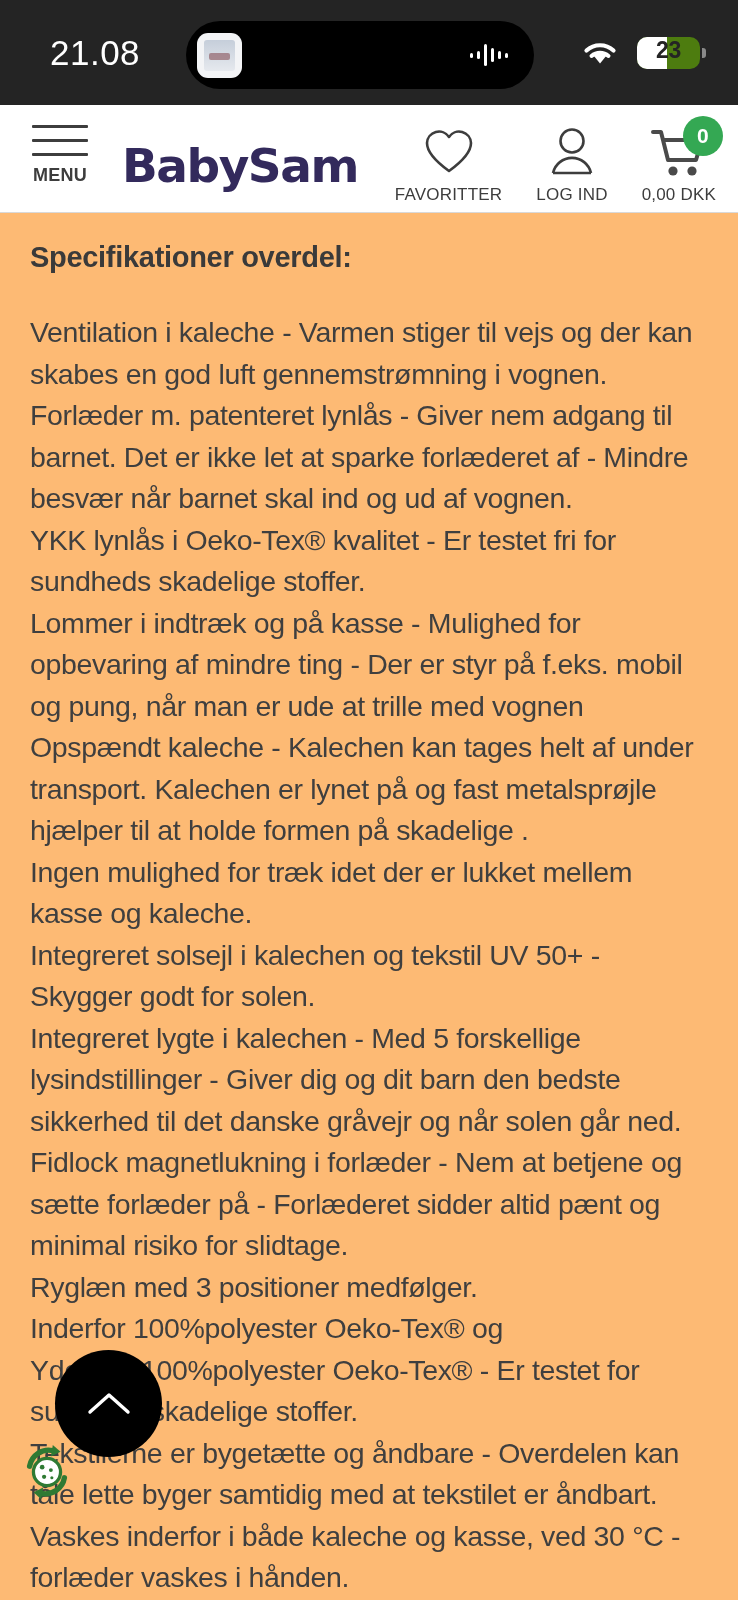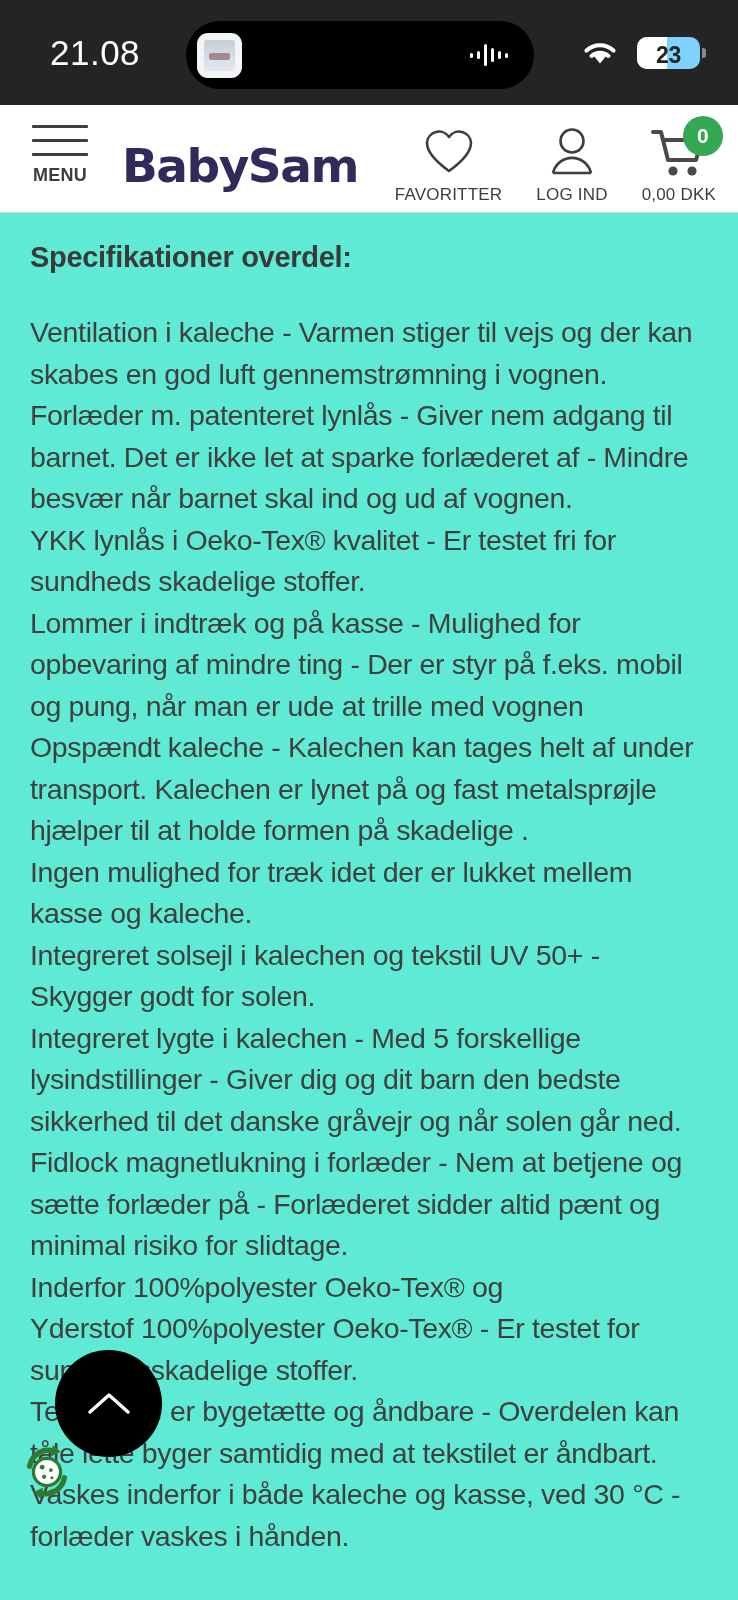--- a/index.html
+++ b/index.html
@@ -64,24 +64,24 @@
   .waveform i{
     display:block;
     width:3.5px;
     background:#ffffff;
     border-radius:2px;
   }
   .statusbar-right{ display:flex; align-items:center; gap:17px; }
   .battery{
     width:63px; height:32px;
     border-radius:10px;
-    background:#7dd3fc;
-    position:relative;
-    display:flex;
-    align-items:flex-end;
+    background:#4d7c0f;
+    position:relative;
+    display:flex;
+    align-items:flex-start;
   }
   .battery::after{
     content:"";
     position:absolute;
     right:-6px; top:11px;
     width:4px; height:10px;
     background:#8a8a8a;
     border-radius:0 3px 3px 0;
   }
   .battery-fill{
@@ -177,21 +177,21 @@
     display:flex;
     align-items:center;
     justify-content:center;
   }
 
   
   .content{
     position:relative;
     height:1387px;
     padding:28px 30px 0 30px;
-    background:#5eead4;
+    background:#fdba74;
     overflow:hidden;
   }
   .section-title{
     font-size:29px;
     font-weight:bold;
     color:#3a3a3a;
     letter-spacing:-0.3px;
     margin-bottom:38px;
   }
   .spec-list p{
@@ -307,20 +307,21 @@
   <div class="spec-list">
     <p>Ventilation i kaleche - Varmen stiger til vejs og der kan skabes en god luft gennemstrømning i vognen.</p>
     <p>Forlæder m. patenteret lynlås - Giver nem adgang til barnet. Det er ikke let at sparke forlæderet af - Mindre besvær når barnet skal ind og ud af vognen.</p>
     <p>YKK lynlås i Oeko-Tex® kvalitet - Er testet fri for sundheds skadelige stoffer.</p>
     <p>Lommer i indtræk og på kasse - Mulighed for opbevaring af mindre ting - Der er styr på f.eks. mobil og pung, når man er ude at trille med vognen</p>
     <p>Opspændt kaleche - Kalechen kan tages helt af under transport. Kalechen er lynet på og fast metalsprøjle hjælper til at holde formen på skadelige .</p>
     <p>Ingen mulighed for træk idet der er lukket mellem kasse og kaleche.</p>
     <p>Integreret solsejl i kalechen og tekstil UV 50+ - Skygger godt for solen.</p>
     <p>Integreret lygte i kalechen - Med 5 forskellige lysindstillinger - Giver dig og dit barn den bedste sikkerhed til det danske gråvejr og når solen går ned.</p>
     <p>Fidlock magnetlukning i forlæder - Nem at betjene og sætte forlæder på - Forlæderet sidder altid pænt og minimal risiko for slidtage.</p>
+    <p>Ryglæn med 3 positioner medfølger.</p>
     <p>Inderfor 100%polyester Oeko-Tex® og</p>
     <p>Yderstof 100%polyester Oeko-Tex® - Er testet for sundhedsskadelige stoffer.</p>
     <p>Tekstilerne er bygetætte og åndbare - Overdelen kan tåle lette byger samtidig med at tekstilet er åndbart.</p>
     <p>Vaskes inderfor i både kaleche og kasse, ved 30 °C - forlæder vaskes i hånden.</p>
   </div>
 
   <div class="scrolltop">
     <svg width="50" height="34" viewBox="0 0 50 34">
       <path d="M6 25 L25 8 L44 25" stroke="#ffffff" stroke-width="3.4" fill="none" stroke-linecap="round" stroke-linejoin="round"></path>
     </svg>

